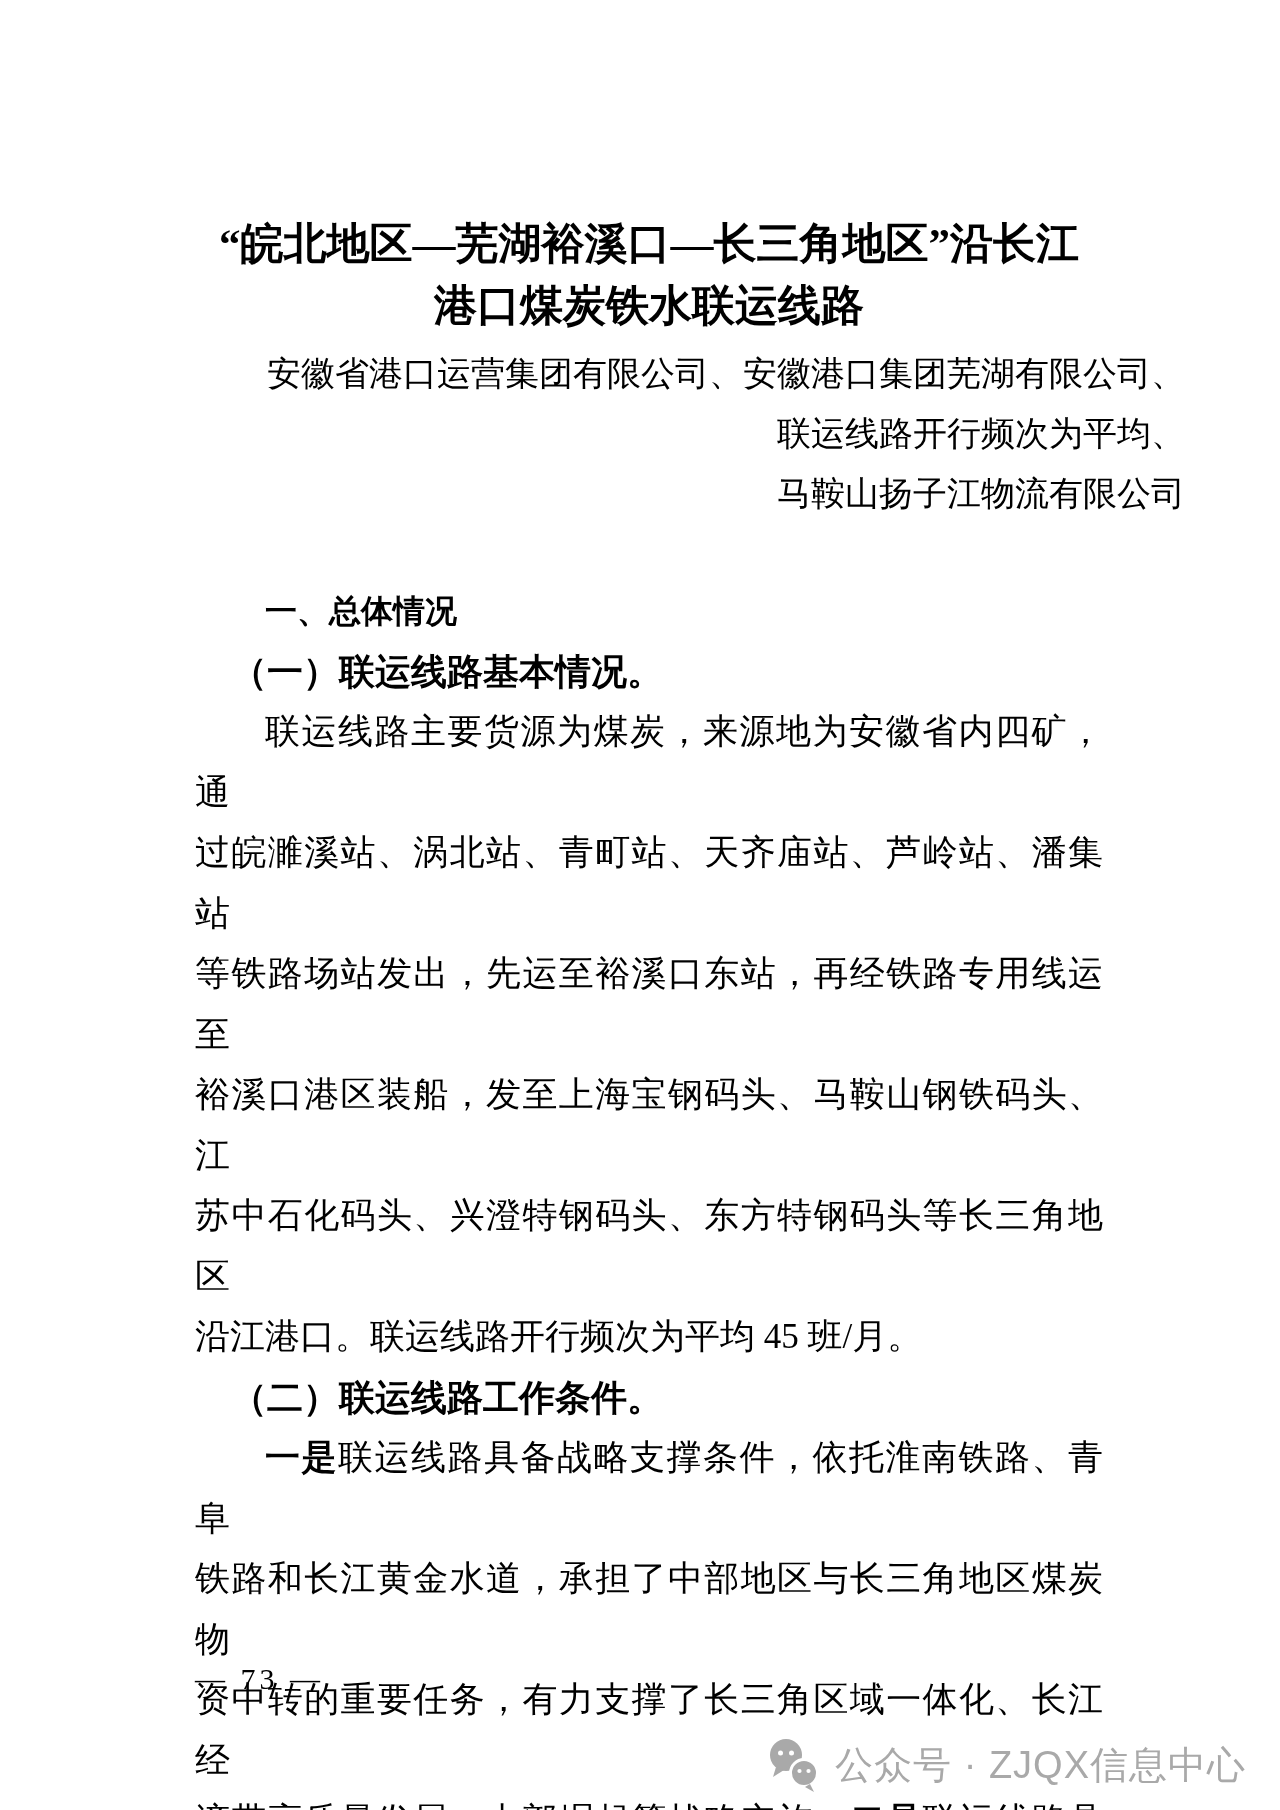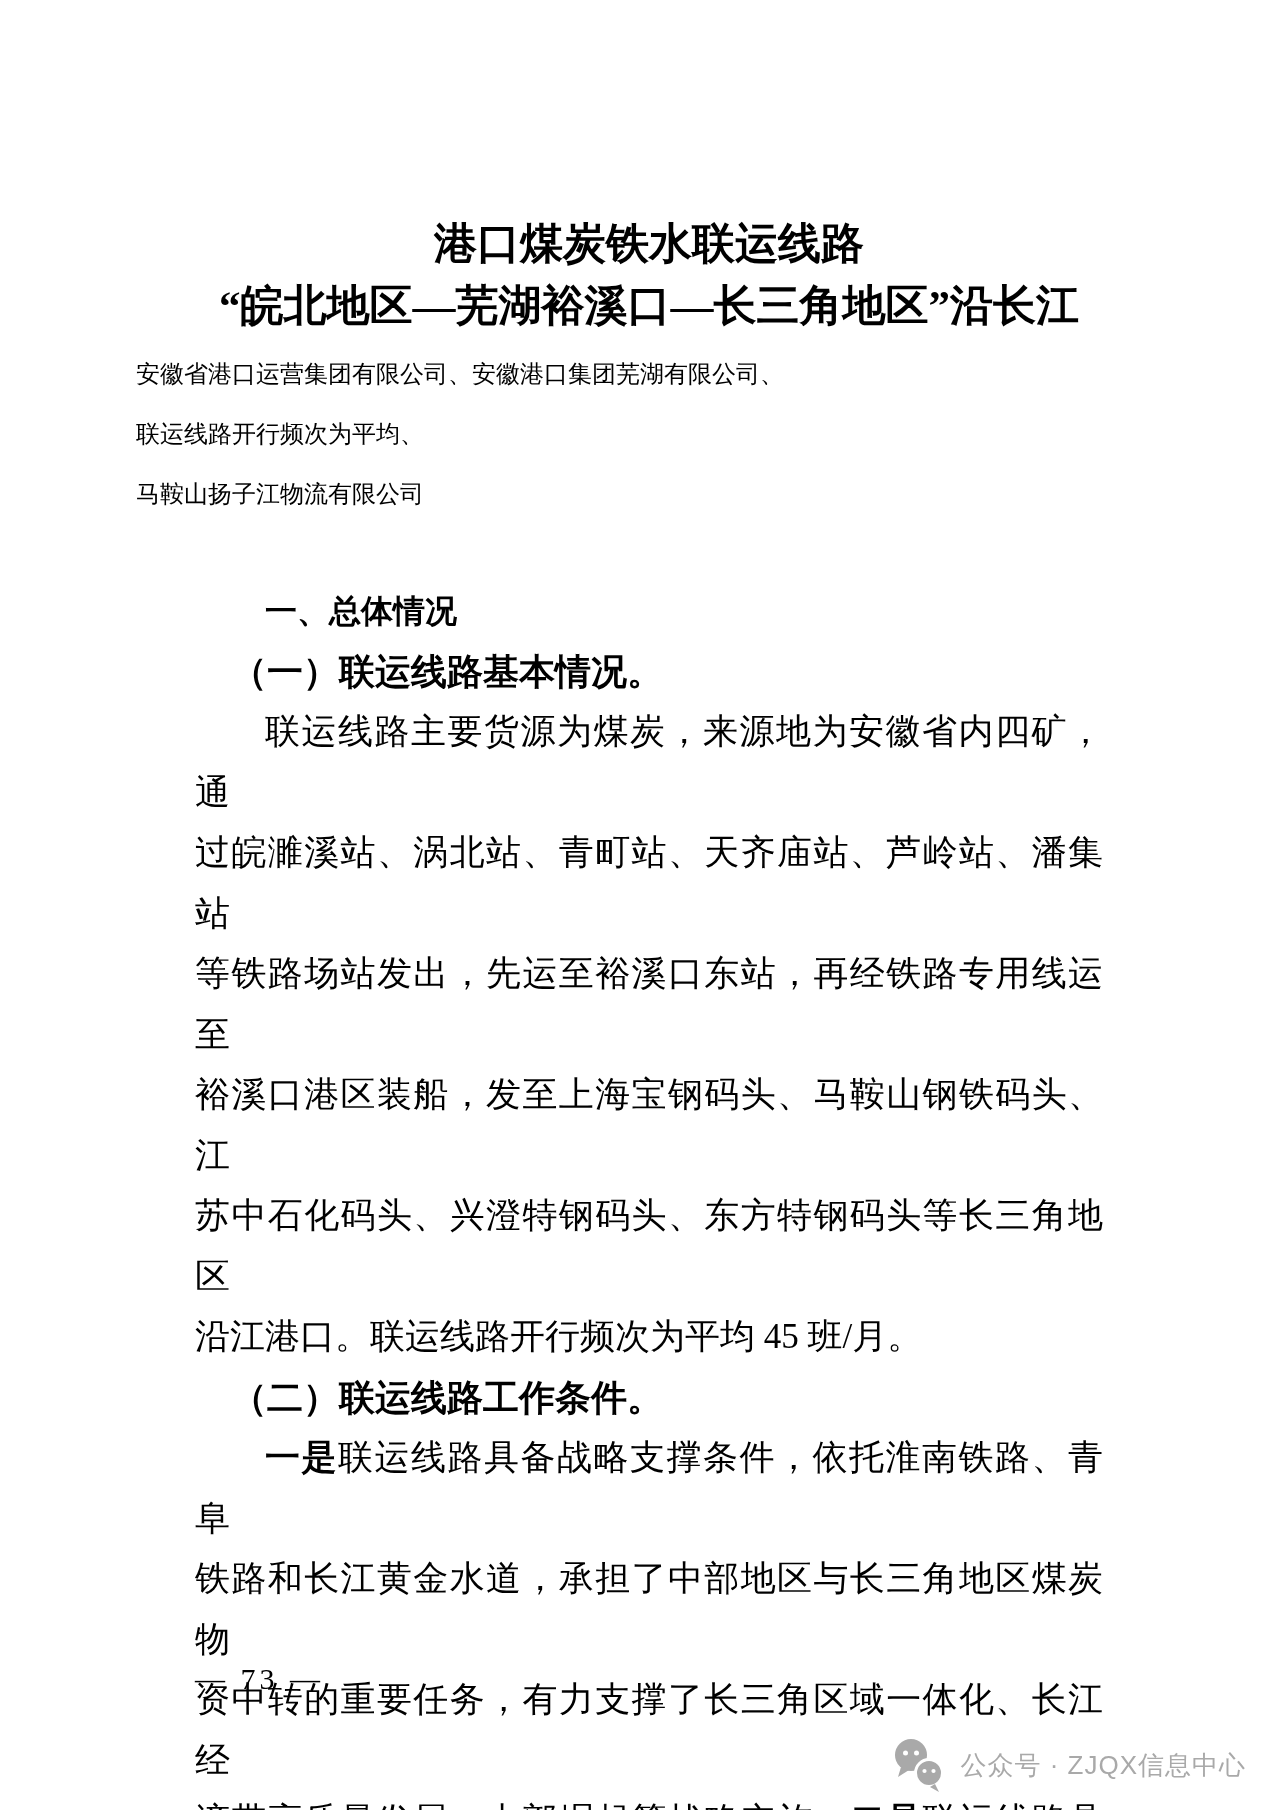--- a/index.html
+++ b/index.html
@@ -19,24 +19,24 @@
     width: 1058px;
     text-align: center;
     font-size: 43px;
     font-weight: bold;
     line-height: 62px;
     letter-spacing: 0px;
   }
   .authors {
     position: absolute;
     top: 344px;
-    left: 136px;
+    left: 127px;
     width: 1058px;
-    text-align: left;
-    font-size: 24px;
+    text-align: right;
+    font-size: 34px;
     line-height: 60px;
   }
   .body-block {
     position: absolute;
     top: 581px;
     left: 195px;
     width: 908px;
     font-size: 35px;
     line-height: 60.5px;
   }
@@ -76,33 +76,33 @@
   }
   .footer-mark {
     position: absolute;
     top: 1736px;
     right: 34px;
     display: flex;
     align-items: center;
     gap: 14px;
     color: #a9a9a9;
     font-family: "Liberation Sans", "DejaVu Sans", sans-serif;
-    font-size: 26px;
+    font-size: 38px;
     letter-spacing: 1px;
   }
   .footer-mark svg { display: block; }
 </style>
 </head>
 <body>
 
 <div class="page">
 
   <div class="doc-title">
+    <div>“皖北地区—芜湖裕溪口—长三角地区”沿长江</div>
     <div>港口煤炭铁水联运线路</div>
-    <div>“皖北地区—芜湖裕溪口—长三角地区”沿长江</div>
   </div>
 
   <div class="authors">
       <div>安徽省港口运营集团有限公司、安徽港口集团芜湖有限公司、</div>
       <div>联运线路开行频次为平均、</div>
       <div>马鞍山扬子江物流有限公司</div>
     </div>
 
   <div class="body-block">
       <div class="line section-heading">一、总体情况</div>

